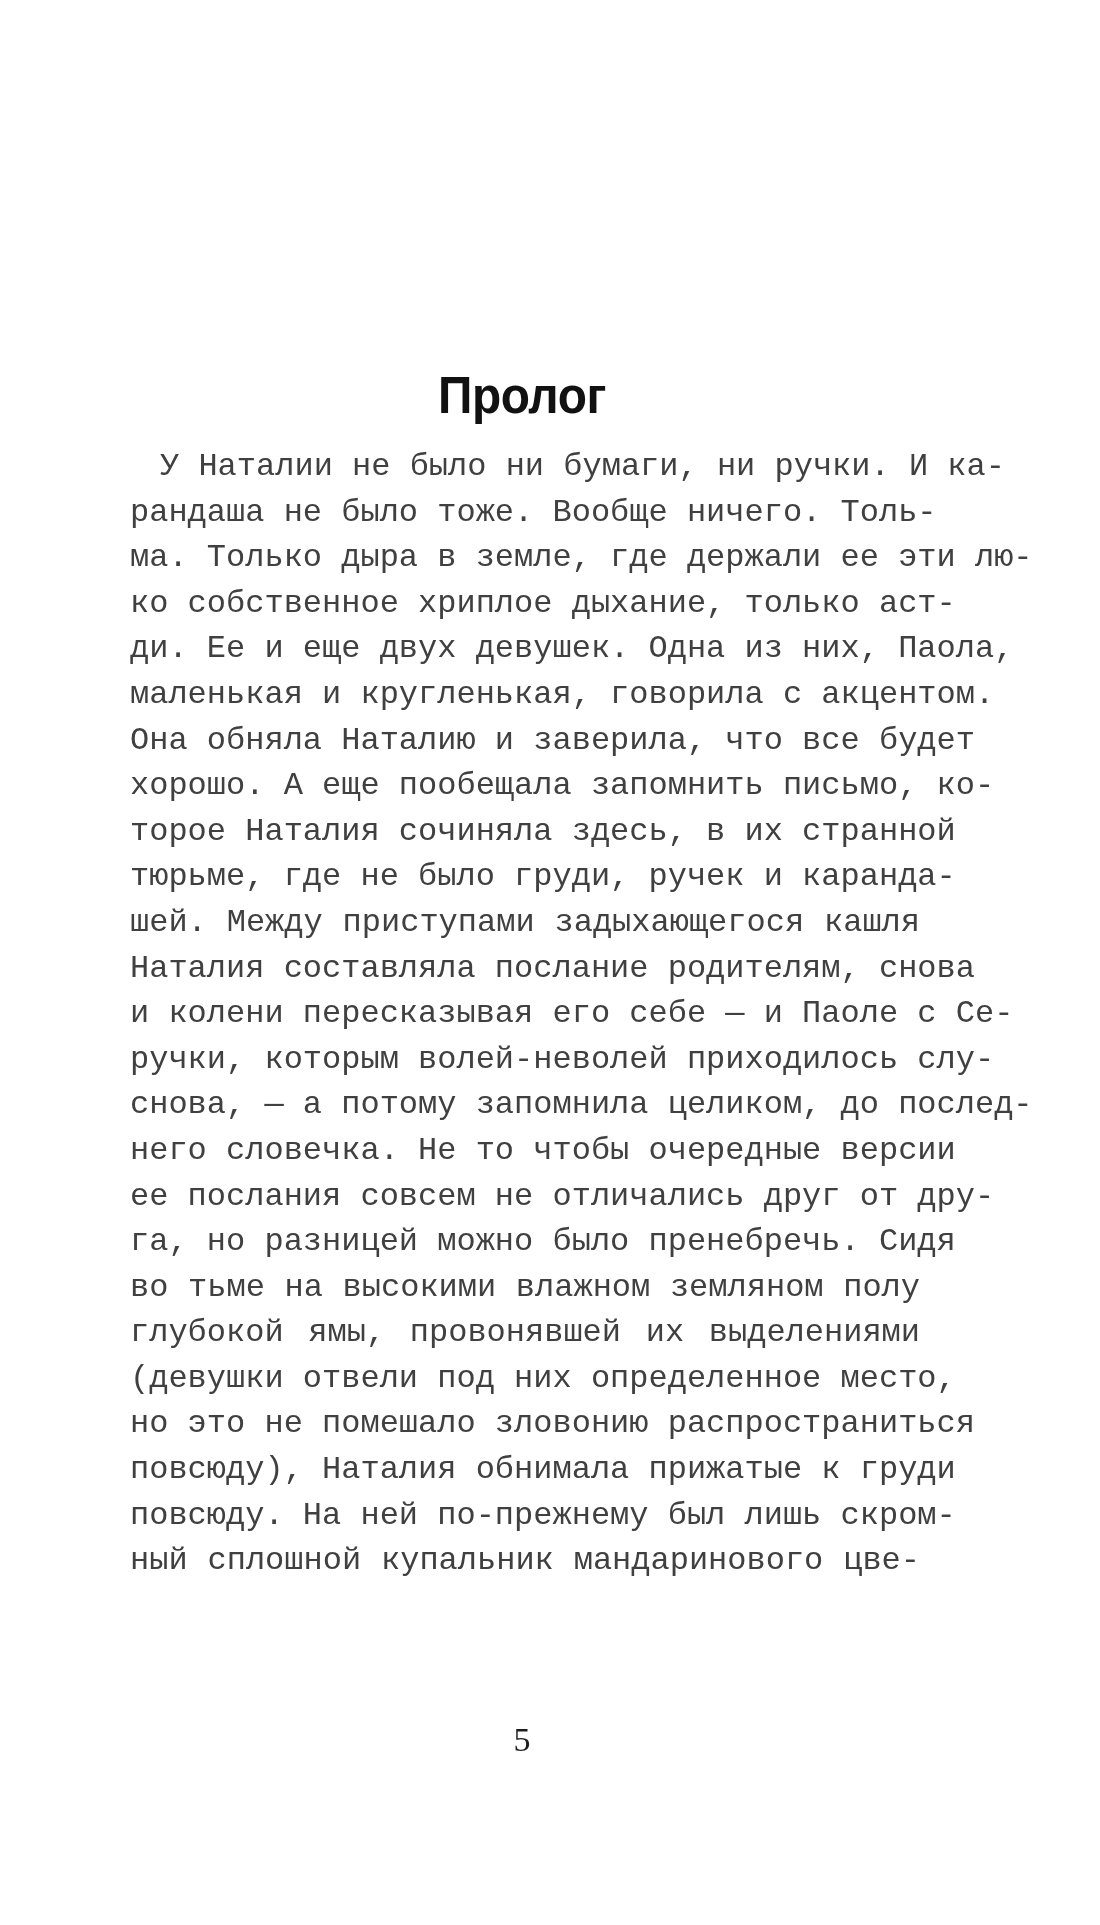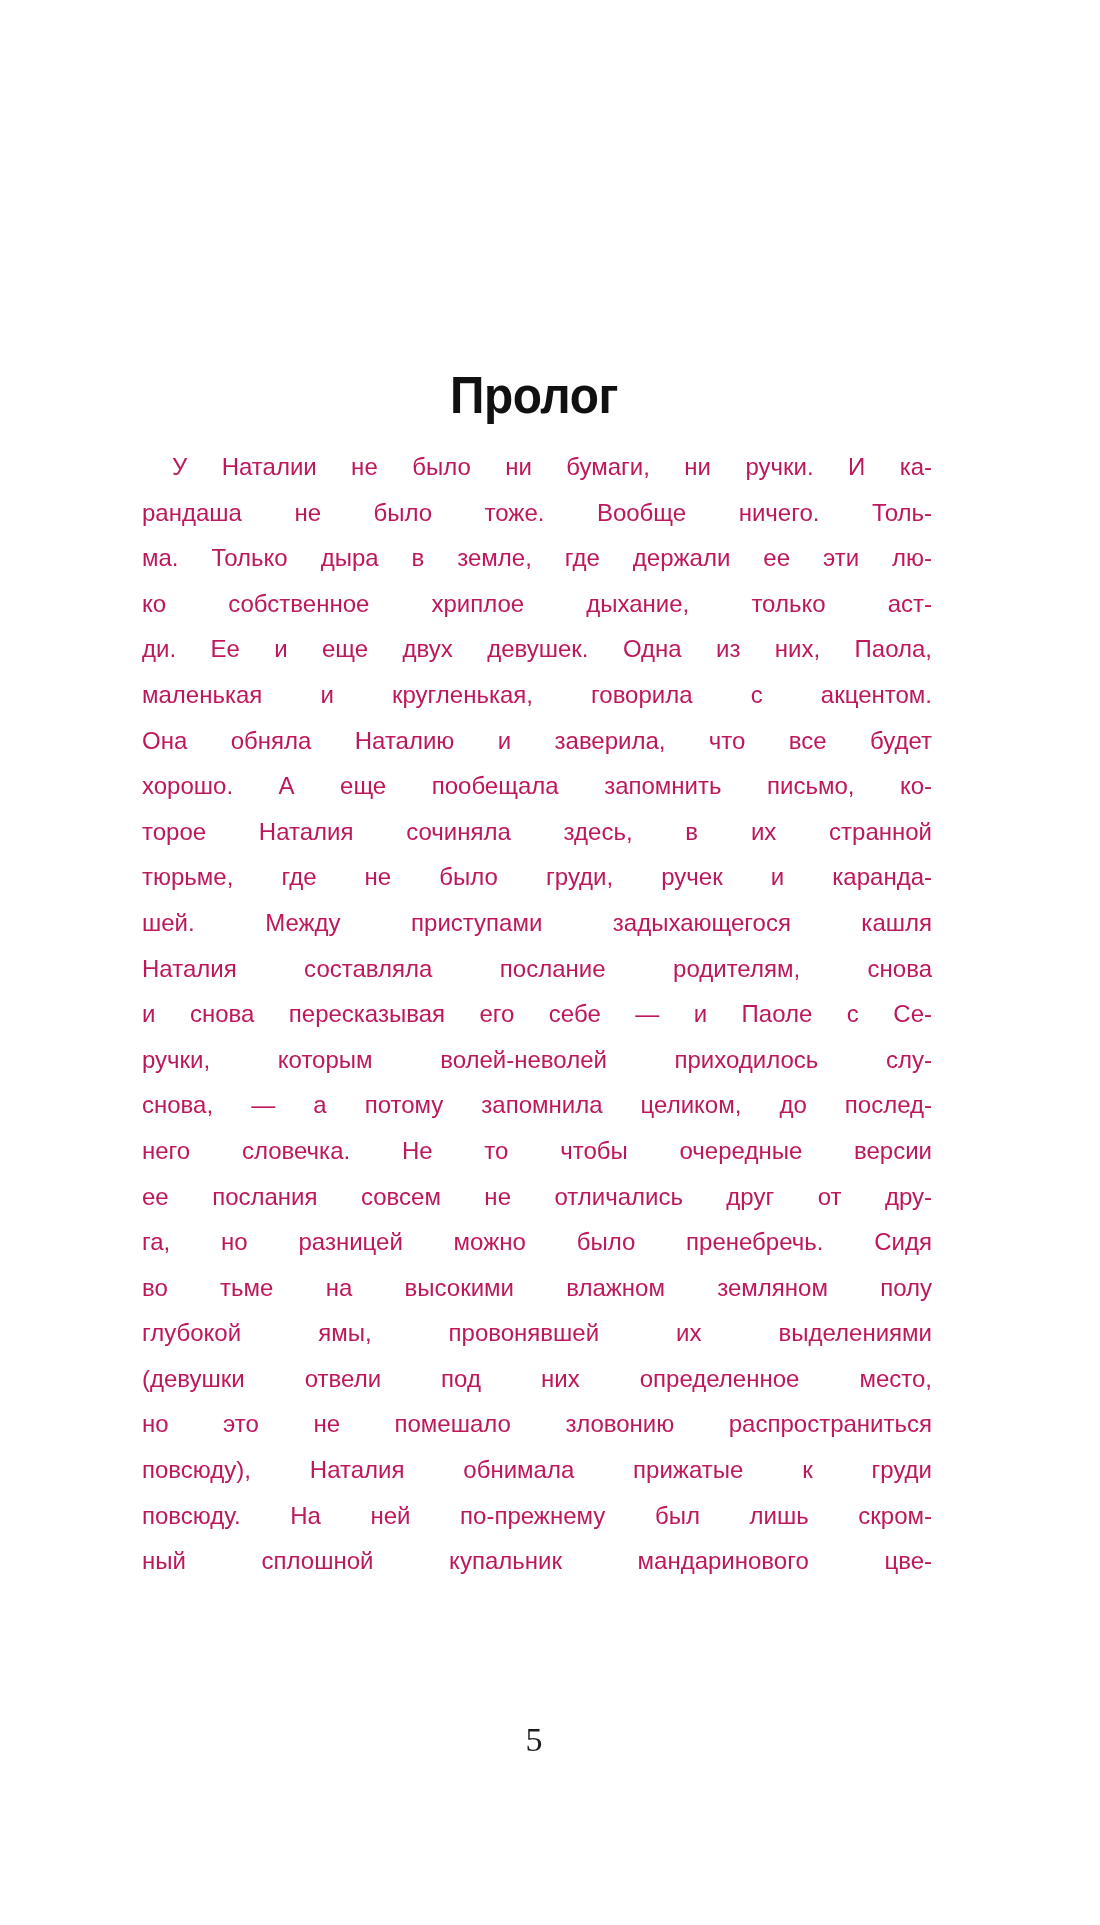--- a/index.html
+++ b/index.html
@@ -9,21 +9,21 @@
     }
     body {
       width: 1100px;
       height: 1925px;
       position: relative;
       overflow: hidden;
       color: #1a1a1a;
     }
     .page {
       position: absolute;
-      left: 12px; top: 0;
+      left: 0; top: 0;
       width: 1080px;
       height: 1925px;
     }
     .chapter-title {
       position: absolute;
       left: 0;
       width: 1044px;
       top: 360px;
       text-align: center;
       font-family: "Liberation Sans", "DejaVu Sans", sans-serif;
@@ -38,26 +38,26 @@
     .body-text {
       position: absolute;
       left: 130px;
       top: 444px;
       width: 790px;
     }
     .line {
       display: block;
       height: 45.6px;
       line-height: 45.6px;
-      font-family: Liberation Sans, sans-serif;
-      font-size: 24px;
+      font-family: Liberation Mono, monospace;
+      font-size: 32px;
       white-space: nowrap;
       text-align: justify;
       text-align-last: justify;
-      color: #be185d;
+      color: #404040;
     }
     .line.indent {
       padding-left: 30px;
     }
     .page-number {
       position: absolute;
       left: 0;
       width: 1044px;
       top: 1718px;
       text-align: center;
@@ -79,21 +79,21 @@
     <span class="line">ма. Только дыра в земле, где держали ее эти лю-</span>
     <span class="line">ко собственное хриплое дыхание, только аст-</span>
     <span class="line">ди. Ее и еще двух девушек. Одна из них, Паола,</span>
     <span class="line">маленькая и кругленькая, говорила с акцентом.</span>
     <span class="line">Она обняла Наталию и заверила, что все будет</span>
     <span class="line">хорошо. А еще пообещала запомнить письмо, ко-</span>
     <span class="line">торое Наталия сочиняла здесь, в их странной</span>
     <span class="line">тюрьме, где не было груди, ручек и каранда-</span>
     <span class="line">шей. Между приступами задыхающегося кашля</span>
     <span class="line">Наталия составляла послание родителям, снова</span>
-    <span class="line">и снова пересказывая его себе — и Паоле с Се-</span>
+    <span class="line">и колени пересказывая его себе — и Паоле с Се-</span>
     <span class="line">ручки, которым волей-неволей приходилось слу-</span>
     <span class="line">снова, — а потому запомнила целиком, до послед-</span>
     <span class="line">него словечка. Не то чтобы очередные версии</span>
     <span class="line">ее послания совсем не отличались друг от дру-</span>
     <span class="line">га, но разницей можно было пренебречь. Сидя</span>
     <span class="line">во тьме на высокими влажном земляном полу</span>
     <span class="line">глубокой ямы, провонявшей их выделениями</span>
     <span class="line">(девушки отвели под них определенное место,</span>
     <span class="line">но это не помешало зловонию распространиться</span>
     <span class="line">повсюду), Наталия обнимала прижатые к груди</span>

